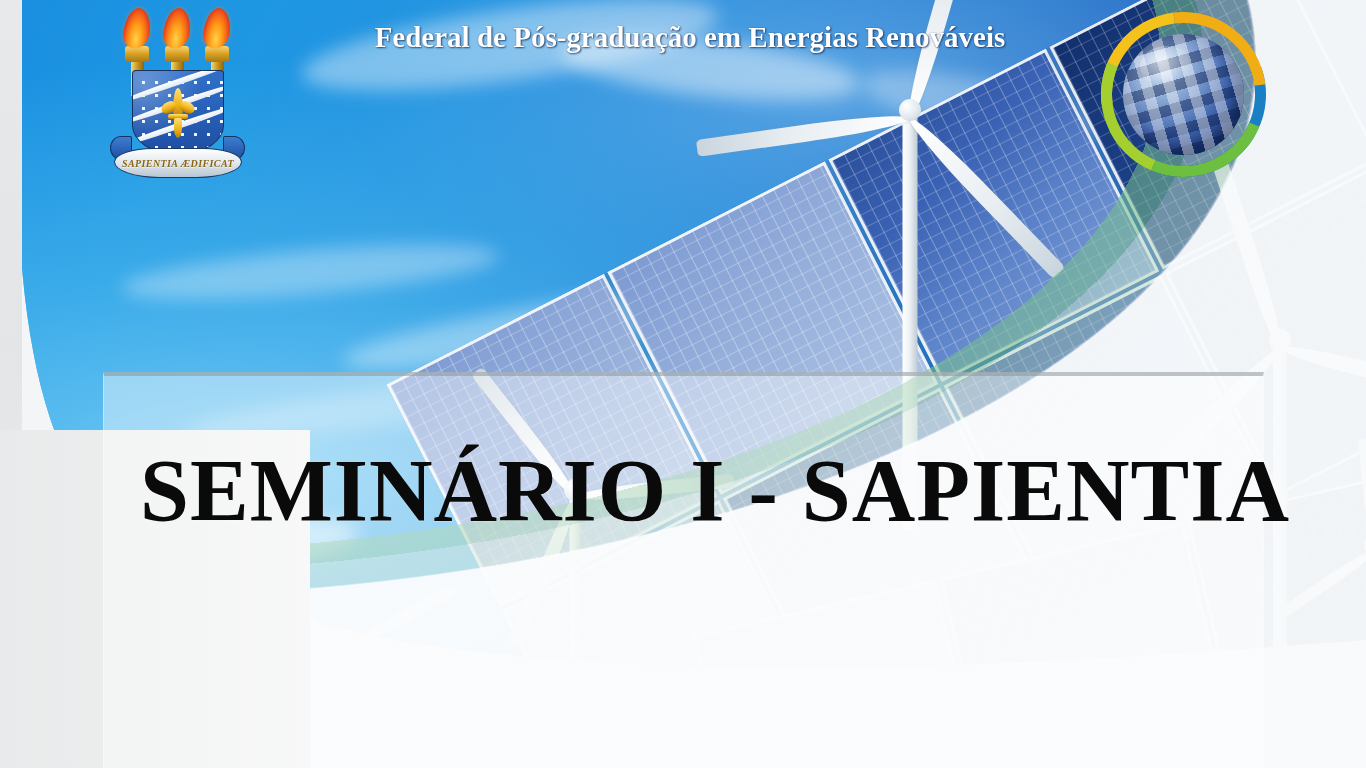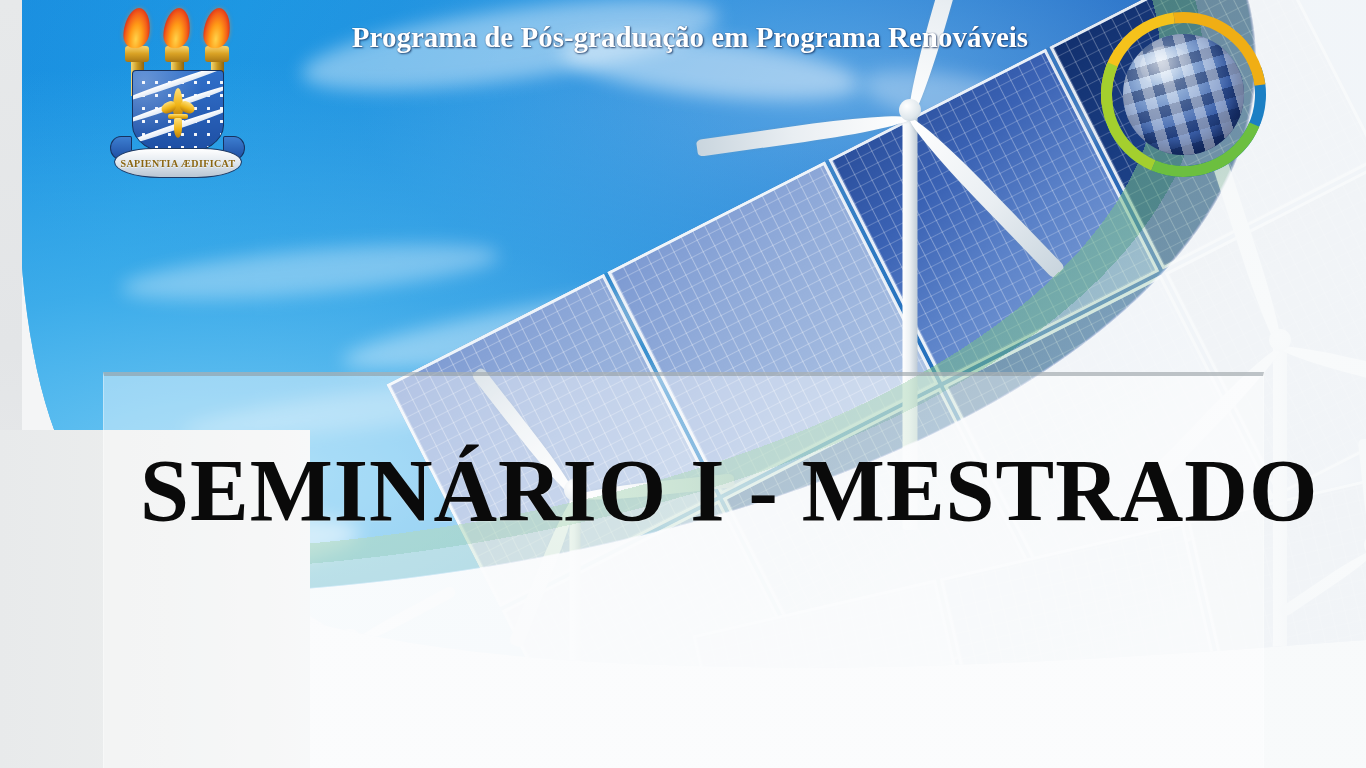--- a/index.html
+++ b/index.html
@@ -159,21 +159,21 @@
   .fleur .p-mid{ left:12px; top:0;   width:10px; height:30px; border-radius:50% 50% 38% 38%/70% 70% 30% 30%; }
   .fleur .p-l{   left:0;   top:14px; width:15px; height:11px; transform:rotate(-22deg); border-radius:60% 40% 50% 50%; }
   .fleur .p-r{   left:19px;top:14px; width:15px; height:11px; transform:rotate(22deg);  border-radius:40% 60% 50% 50%; }
   .fleur .band{  left:7px; top:26px; width:20px; height:5px;  border-radius:2px; }
   .fleur .foot{  left:13px;top:30px; width:8px;  height:20px; border-radius:2px 2px 50% 50%; }
   .ribbon{
     position:absolute; left:4px; top:140px; width:128px; height:30px;
     background:linear-gradient(180deg,#ffffff 0%,#e4eaf0 45%,#b9c6d3 100%);
     border:1px solid #1d3a66;
     border-radius:40% 40% 46% 46%/60% 60% 70% 70%;
-    display:flex; align-items:center; justify-content:center;
+    display:flex; align-items:center; justify-content:center;font-style:italic;
   }
   .ribbon-text{
     font-family:"Liberation Serif", serif;
     font-size:10px; font-weight:bold; letter-spacing:.4px;
     color:#8a6510; text-shadow:0 1px 0 rgba(255,255,255,.6);
     white-space:nowrap;
   }
   .ribbon-tail{
     position:absolute; top:128px; width:22px; height:24px;
     background:linear-gradient(180deg,#3d7ed0,#1d4ea3);
@@ -378,19 +378,19 @@
     <div class="arc arc-b"></div>
     <div class="arc arc-y"></div>
     <div class="arc arc-g"></div>
     <div class="globe">
       <div class="checks"></div>
       <div class="shine"></div>
     </div>
   </div>
 
   <div class="header">
-    <div class="l3">Programa de Pós-graduação em Programa Renováveis</div>
+    <div class="l3">Federal de Pós-graduação em Energias Renováveis</div>
   </div>
 
   <div class="title-panel"></div>
-  <div class="title-text">SEMINÁRIO I - MESTRADO</div>
+  <div class="title-text">SEMINÁRIO I - SAPIENTIA</div>
 
 </div>
 
 </body></html>

